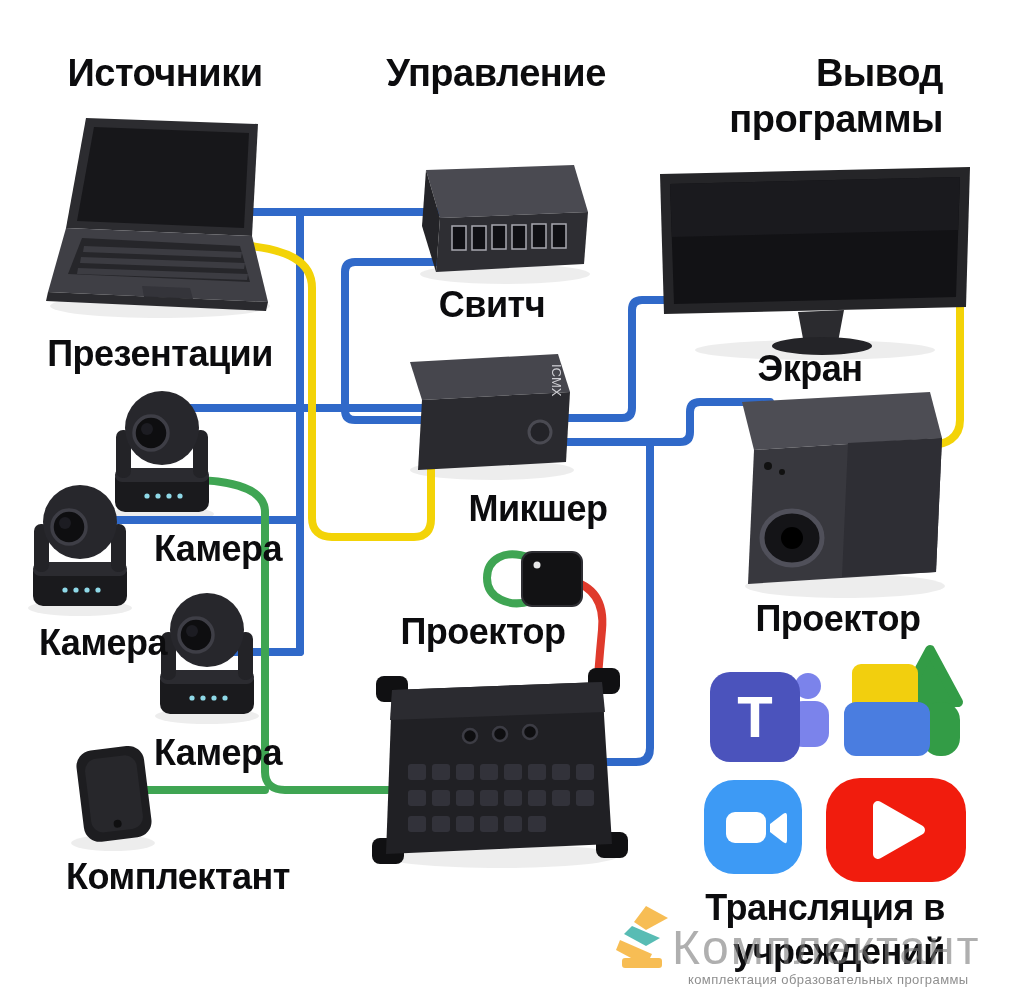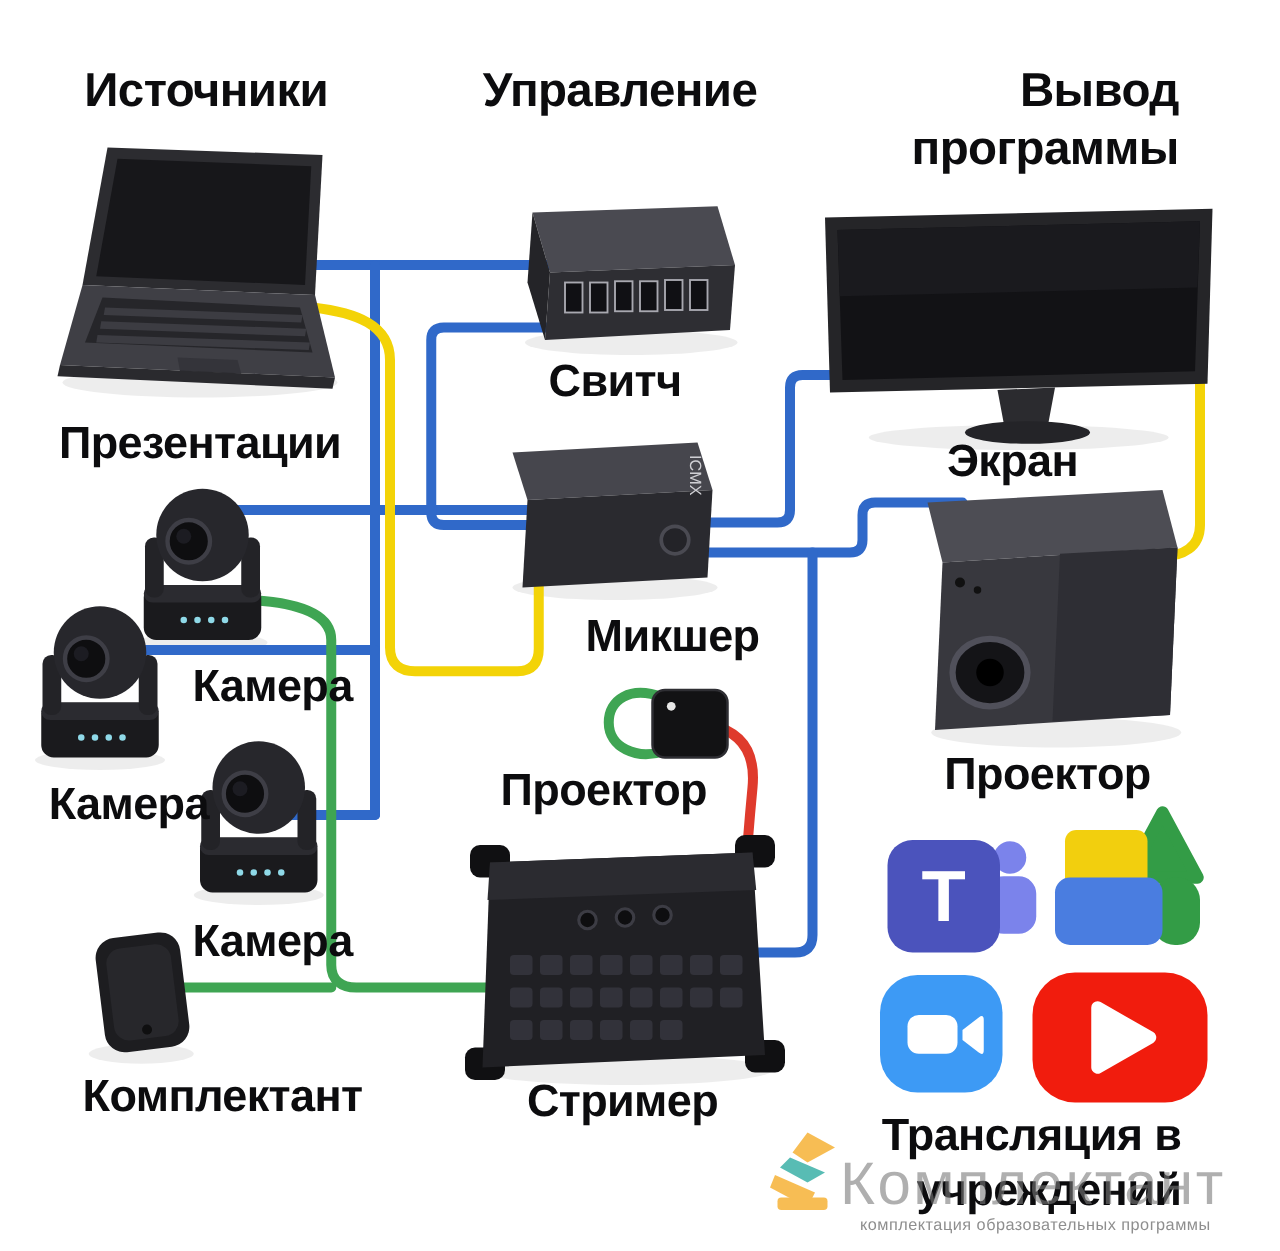--- a/index.html
+++ b/index.html
@@ -222,20 +222,19 @@
 
 <div class="label dev" style="left:160px;top:333px">Презентации</div>
 <div class="label dev" style="left:492px;top:284px">Свитч</div>
 <div class="label dev" style="left:810px;top:348px">Экран</div>
 <div class="label dev" style="left:218px;top:528px">Камера</div>
 <div class="label dev" style="left:103px;top:622px">Камера</div>
 <div class="label dev" style="left:218px;top:732px">Камера</div>
 <div class="label dev" style="left:538px;top:488px">Микшер</div>
 <div class="label dev" style="left:483px;top:611px">Проектор</div>
 <div class="label dev" style="left:838px;top:598px">Проектор</div>
-<div class="label dev" style="left:498px;top:860px">Стример</div>
 <div class="label dev" style="left:178px;top:856px">Комплектант</div>
 <div class="label dev wrap" style="left:810px;top:886px;width:270px">Трансляция в учреждений</div>
 
 <div class="watermark-name" style="left:672px;top:920px">Комплектант</div>
 <div class="watermark-sub" style="left:688px;top:972px">комплектация образовательных программы</div>
 
 </div>
 
 </body></html>

